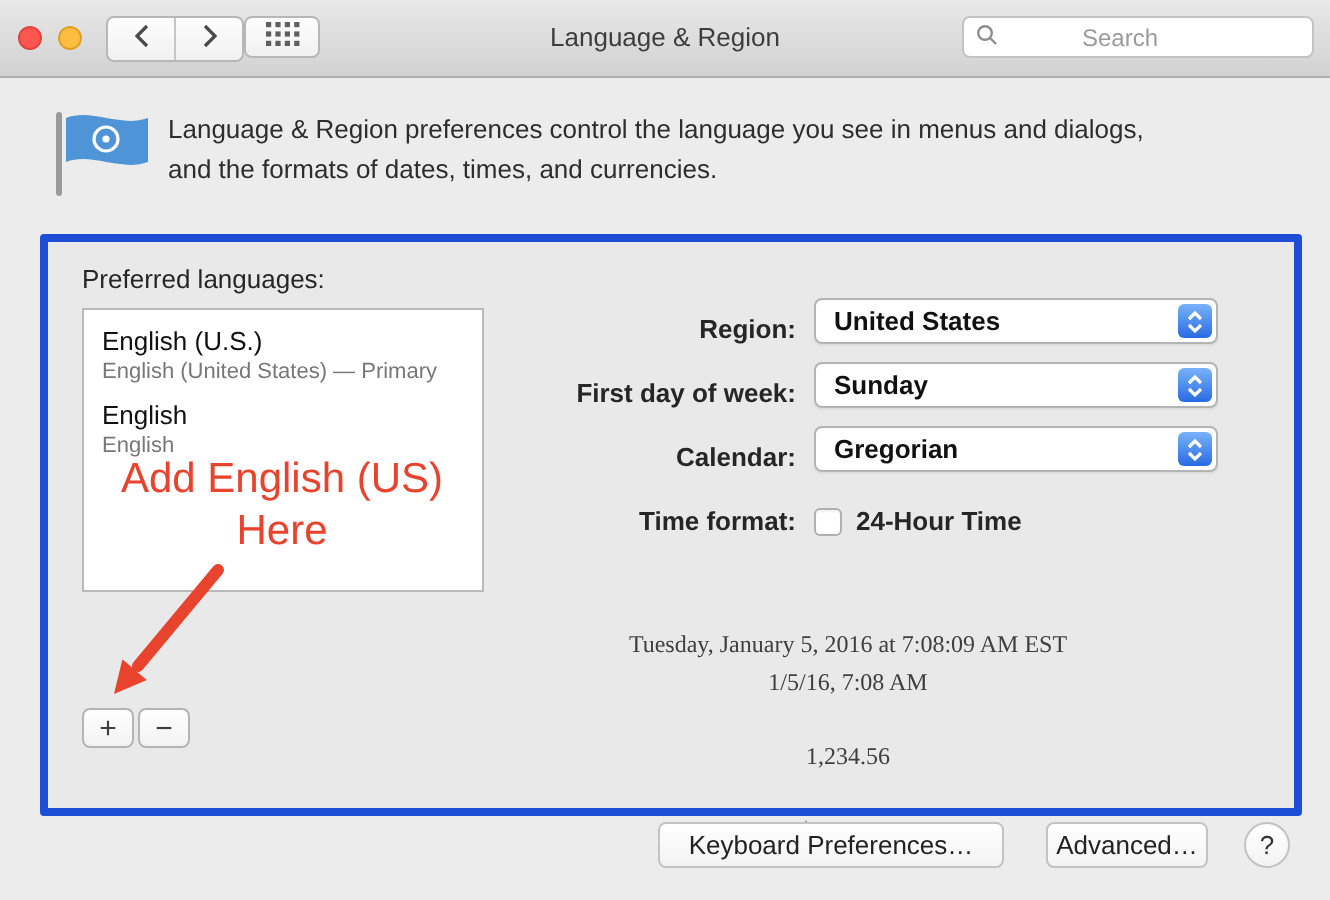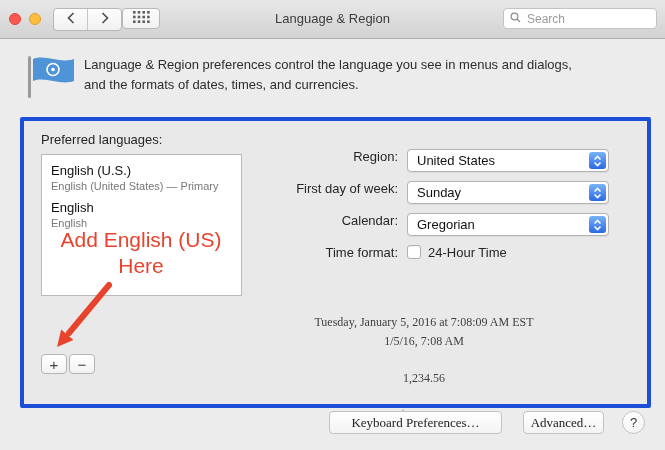--- a/index.html
+++ b/index.html
@@ -35,23 +35,23 @@
     background:linear-gradient(#fdfdfd,#f1f1f1);
     display:flex; align-items:center; justify-content:center; box-sizing:border-box;
   }
 
   .win-title {
     position:absolute; left:0; right:0; top:11px; text-align:center;
     color:#3d3d3d; font-size:13px;
   }
 
   .searchfield {
-    position:absolute; right:8px; top:8px; width:154px; height:21px;
+    position:absolute; right:8px; top:8px; width:176px; height:21px;
     background:#fff; border:1px solid #c3c3c3; border-radius:4px;
-    display:flex; align-items:center; padding:0 6px; box-sizing:border-box;
+    display:flex; align-items:center; padding:0 6px; box-sizing:border-box;gap:36px;
   }
   .searchfield input {
     border:none; outline:none; background:transparent; flex:1;
     font-family:"Liberation Sans",sans-serif; font-size:12px; color:#333; margin-left:4px; min-width:0;
   }
   .searchfield input::placeholder { color:#9b9b9b; }
 
   
   .flag { position:absolute; left:26px; top:55px; }
   .desc { position:absolute; left:84px; top:55px; line-height:20px; color:#2d2d2d; }
@@ -80,21 +80,21 @@
   .listbtns { position:absolute; left:17px; top:233px; display:flex; gap:2px; }
   .smallbtn {
     width:26px; height:20px; background:linear-gradient(#ffffff,#f2f2f2);
     border:1px solid #b4b4b4; border-radius:4px; box-sizing:border-box;
     display:flex; align-items:center; justify-content:center;
     font-size:15px; color:#3f3f3f; line-height:1;
   }
 
   
   .rows { position:absolute; left:188px; top:28px; width:424px; }
-  .row { display:flex; align-items:flex-start; height:23px; margin-bottom:9px; }
+  .row { display:flex; align-items:flex-end; height:23px; margin-bottom:9px;font-weight:bold; }
   .row-label { flex:0 0 186px; text-align:right; padding-right:9px; color:#262626; }
 
   .popup {
     width:202px; height:23px; background:#fff; border:1px solid #b4b4b4;
     border-radius:4px; box-sizing:border-box; display:flex; align-items:center;
     box-shadow:0 1px 1px rgba(0,0,0,.06);
   }
   .popup .val { flex:1; padding-left:9px; font-size:13px; color:#111; white-space:nowrap; }
   .popup .stepper {
     width:17px; height:17px; margin-right:2px; border-radius:3px;
@@ -110,21 +110,21 @@
   .cb-label { color:#262626; }
 
   .preview { position:absolute; left:188px; top:194px; width:424px; text-align:center; color:#3f3f3f; font-size:12px;font-family:Liberation Serif, serif; }
   .preview .l2 { display:flex; justify-content:center; gap:22px; margin-top:4px;flex-direction:column; }
 
   
   .btn {
     position:absolute; top:411px; height:23px; box-sizing:border-box;
     background:linear-gradient(#ffffff,#f3f3f3); border:1px solid #c3c3c3;
     border-radius:4px; display:flex; align-items:center; justify-content:center;
-    font-size:13px; color:#222; padding:0 12px;font-family:Liberation Serif, serif;
+    font-size:13px; color:#222; padding:0 12px;
   }
   .btn.keyboard { left:329px; width:173px; }
   .btn.advanced { left:523px; width:81px; }
   .helpbtn {
     position:absolute; left:622px; top:411px; width:23px; height:23px;
     border-radius:50%; background:linear-gradient(#ffffff,#f3f3f3);
     border:1px solid #c3c3c3; box-sizing:border-box;
     display:flex; align-items:center; justify-content:center; color:#333; font-size:13px;
   }
 </style>

